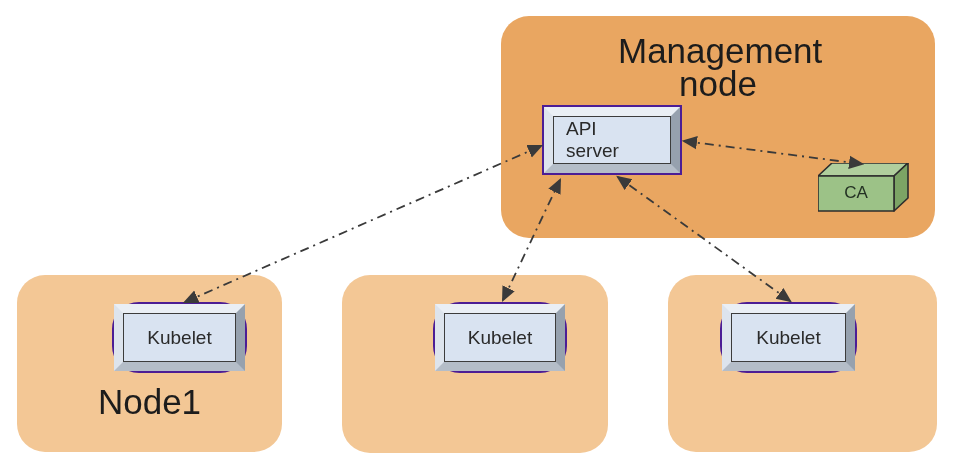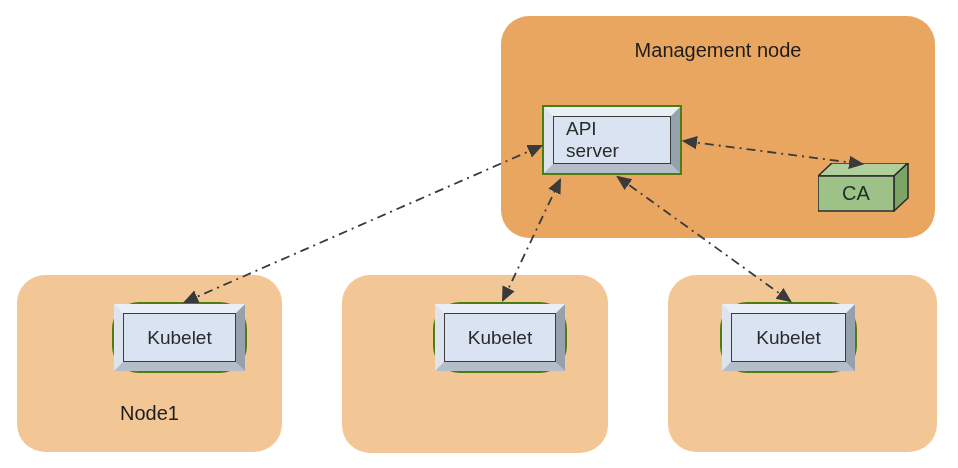--- a/index.html
+++ b/index.html
@@ -9,39 +9,39 @@
   }
   
   .group-node{position:absolute;box-sizing:border-box;border:2px solid #4a423;border-radius:28px;}
   .mgmt{left:501px;top:16px;width:434px;height:222px;background:#E9A661;border-color:#473f35;}
   .worker{background:#F3C795;border-color:#4a4139;}
   .worker.n1{left:17px;top:275px;width:265px;height:177px;}
   .worker.n2{left:342px;top:275px;width:266px;height:178px;}
   .worker.n3{left:668px;top:275px;width:269px;height:177px;}
   .group-title{
     position:absolute;left:0;right:0;text-align:center;
-    font-size:20px;line-height:33px;color:#1c1c1c;
+    font-size:35px;line-height:33px;color:#1c1c1c;
   }
   .mgmt .group-title{top:18px;left:117px;right:117px;}
-  .worker .group-title{top:122px;}
+  .worker .group-title{top:110px;}
   
-  .bevel-outer{position:absolute;box-sizing:border-box;border:2px solid #4d7c0f;background:#eab308;}
+  .bevel-outer{position:absolute;box-sizing:border-box;border:2px solid #4c1d95;background:#eab308;}
   .bevel-frame{width:100%;height:100%;box-sizing:border-box;border-style:solid;border-width:9px;
     border-color:#EAEFF5 #96A1AE #B4BDC8 #DDE4ED;}
   .bevel-face{width:100%;height:100%;box-sizing:border-box;border:1px solid #3c3c3c;background:#D9E3F1;
     display:flex;align-items:center;justify-content:center;font-size:19px;line-height:22px;color:#2a2a2a;}
   .api-box{left:41px;top:89px;width:140px;height:70px;}
   .api-box .bevel-face{justify-content:flex-start;padding-left:12px;white-space:pre-line;}
   .kubelet-box{left:95px;top:27px;width:135px;height:71px;border-radius:27px;}
   .n2 .kubelet-box{left:91px;width:134px;}
   .n3 .kubelet-box{left:52px;width:137px;}
   
   .ca-group{position:absolute;left:317px;top:147px;width:92px;height:49px;}
   .ca-label{position:absolute;left:0;top:13px;width:76px;height:34px;display:flex;align-items:center;
-    justify-content:center;font-size:20px;color:#233123;}
+    justify-content:center;font-size:17px;color:#233123;}
   
   .arrows{position:absolute;left:0;top:0;width:958px;height:468px;pointer-events:none;z-index:5;}
 </style>
 </head>
 <body>
 
 <div class="canvas">
 
   <div class="group-node mgmt">
     <div class="group-title">Management node</div>

